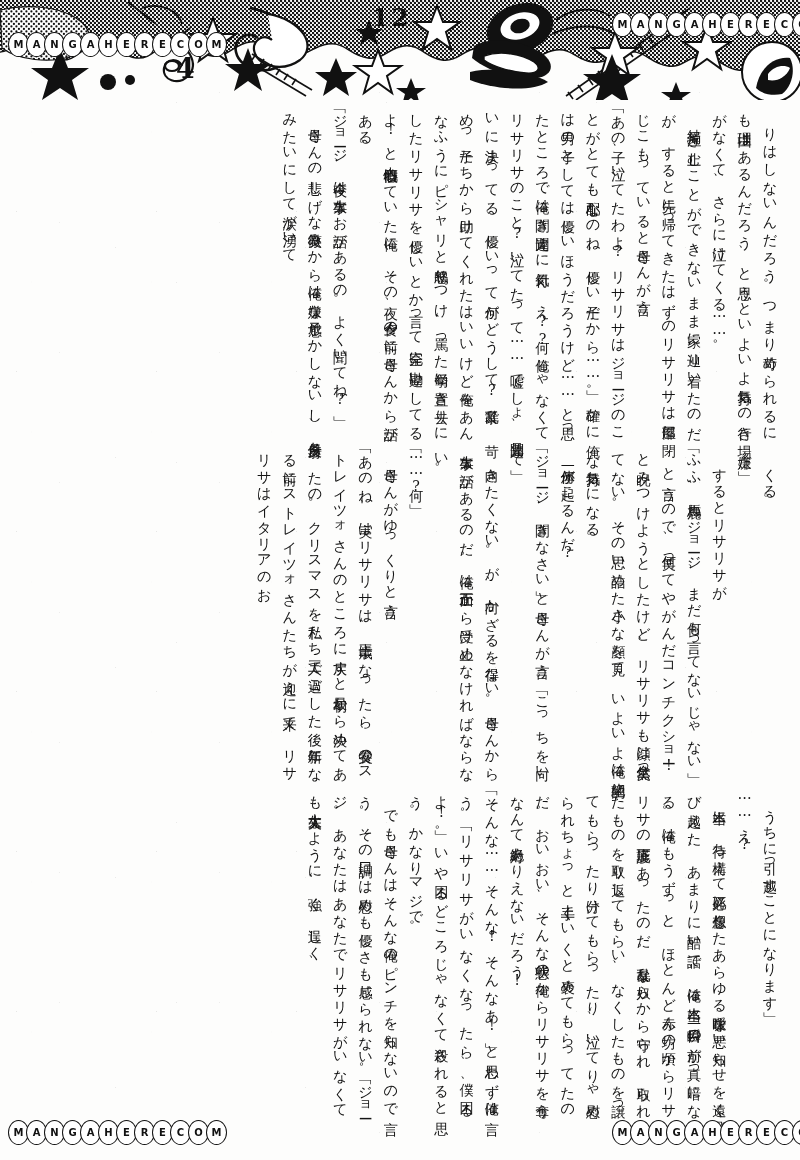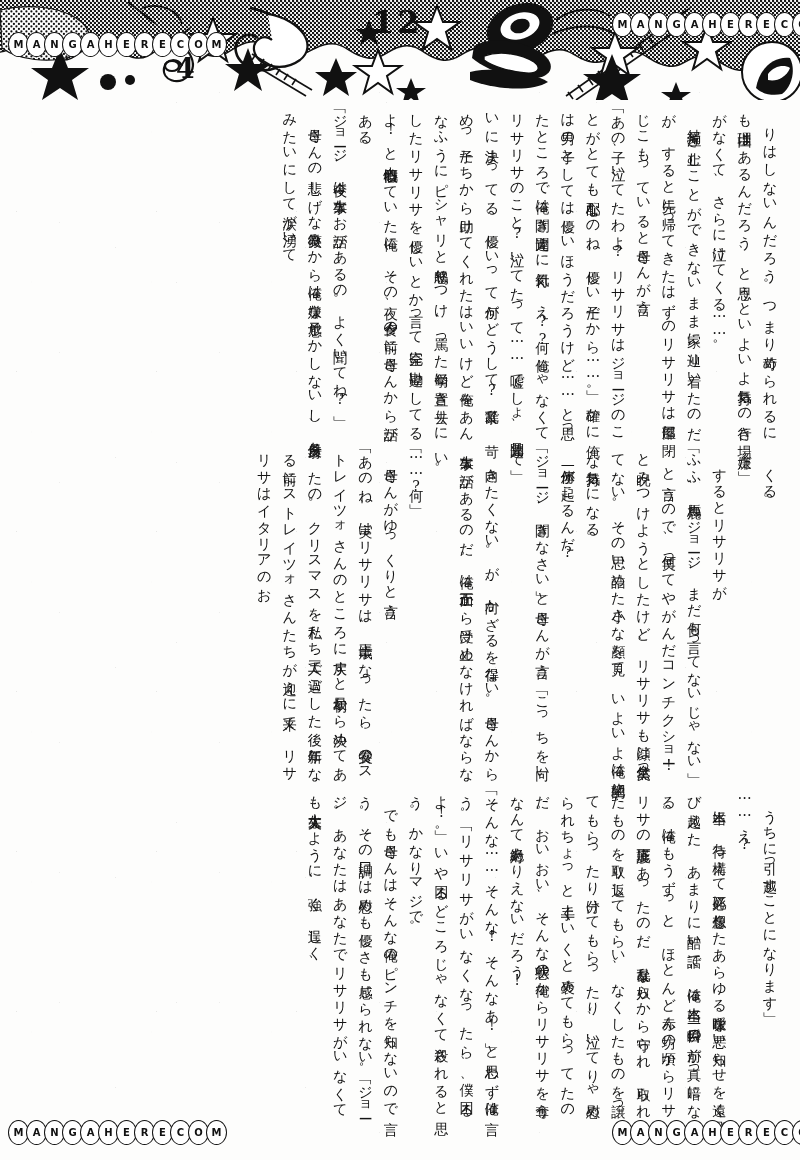--- a/index.html
+++ b/index.html
@@ -71,21 +71,21 @@
   #band-1 { right:18px; top:104px; width:730px; height:330px; }
   #band-2 { right:18px; top:444px; width:730px; height:330px; }
   #band-3 { right:18px; top:786px; width:750px; height:325px; }
 
   
   .hdr-num {
     position:absolute; z-index:35;
     font-family:"DejaVu Serif","Liberation Serif",serif;
     font-weight:bold; color:#111; line-height:1;
   }
-  #hdr-page-number { left:372px; top:6px; font-size:32px; letter-spacing:3px; }
+  #hdr-page-number { left:372px; top:6px; font-size:24px; letter-spacing:3px; }
   #hdr-chapter-number { left:176px; top:55px; font-size:27px; }
 </style>
 </head>
 <body>
 
 <div id="page">
   <div id="speckle"></div>
 
   <div id="header-art">
     <svg width="800" height="100" viewBox="0 0 800 100" xmlns="http://www.w3.org/2000/svg">

